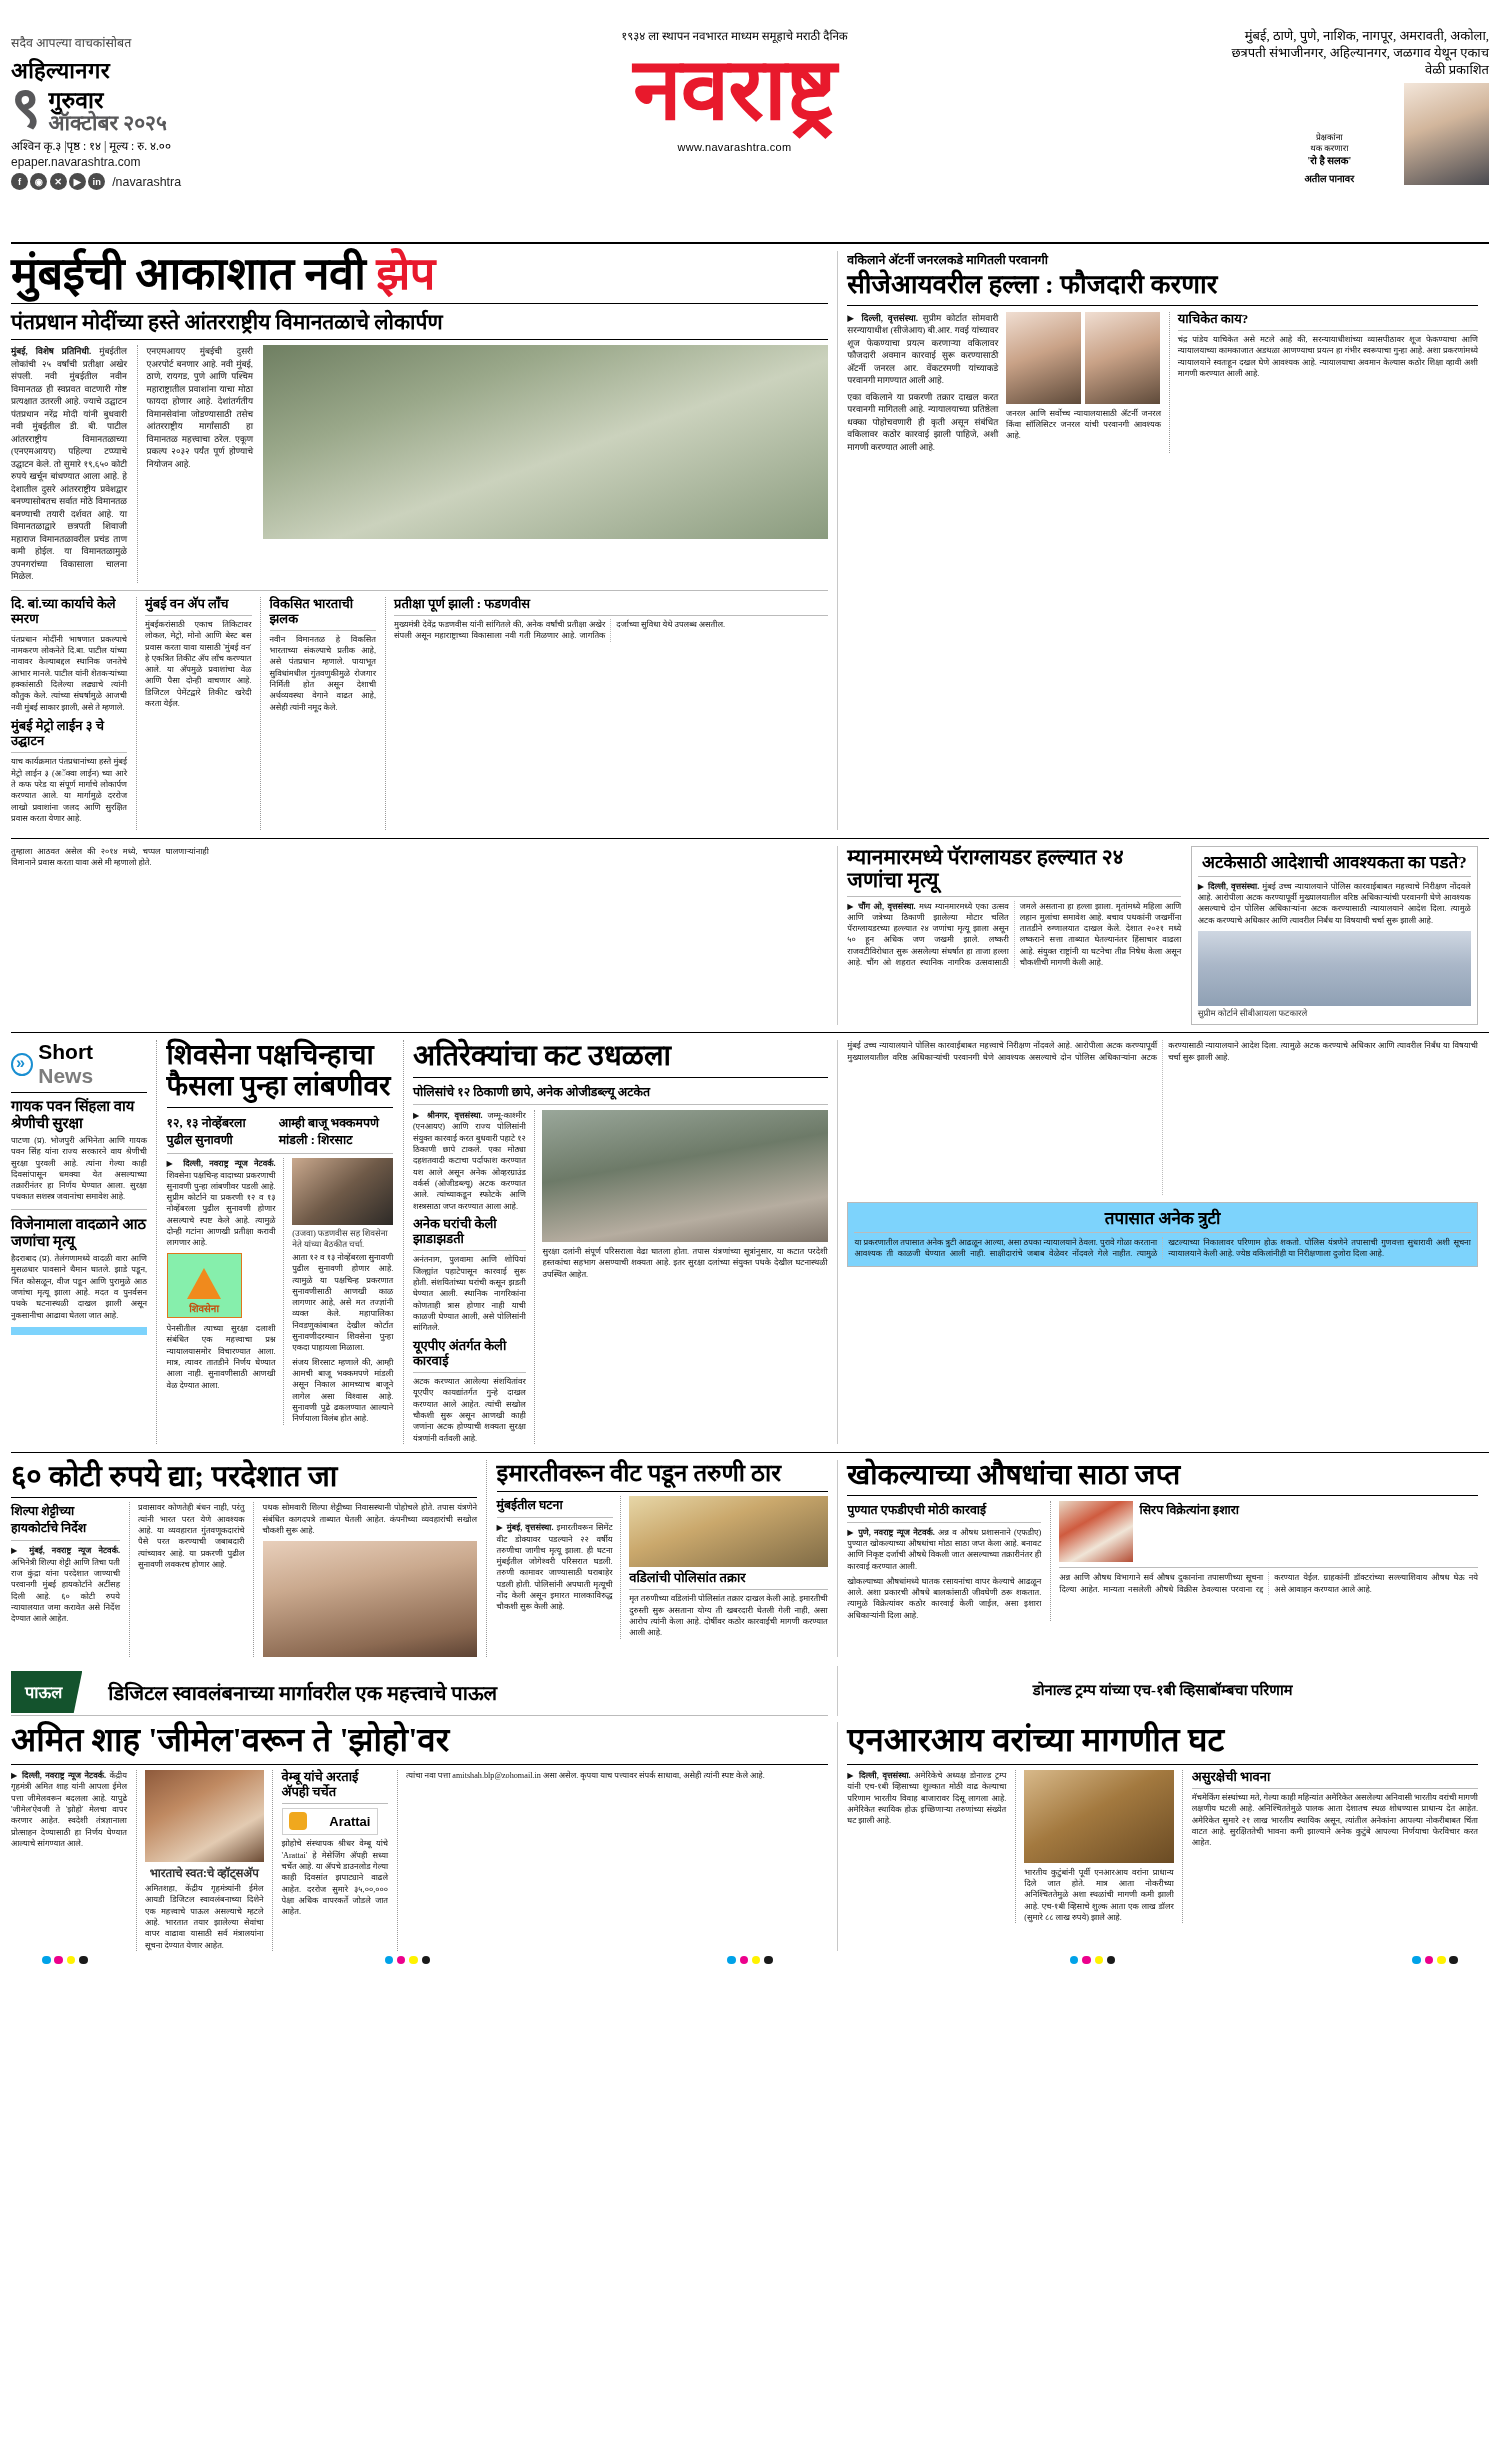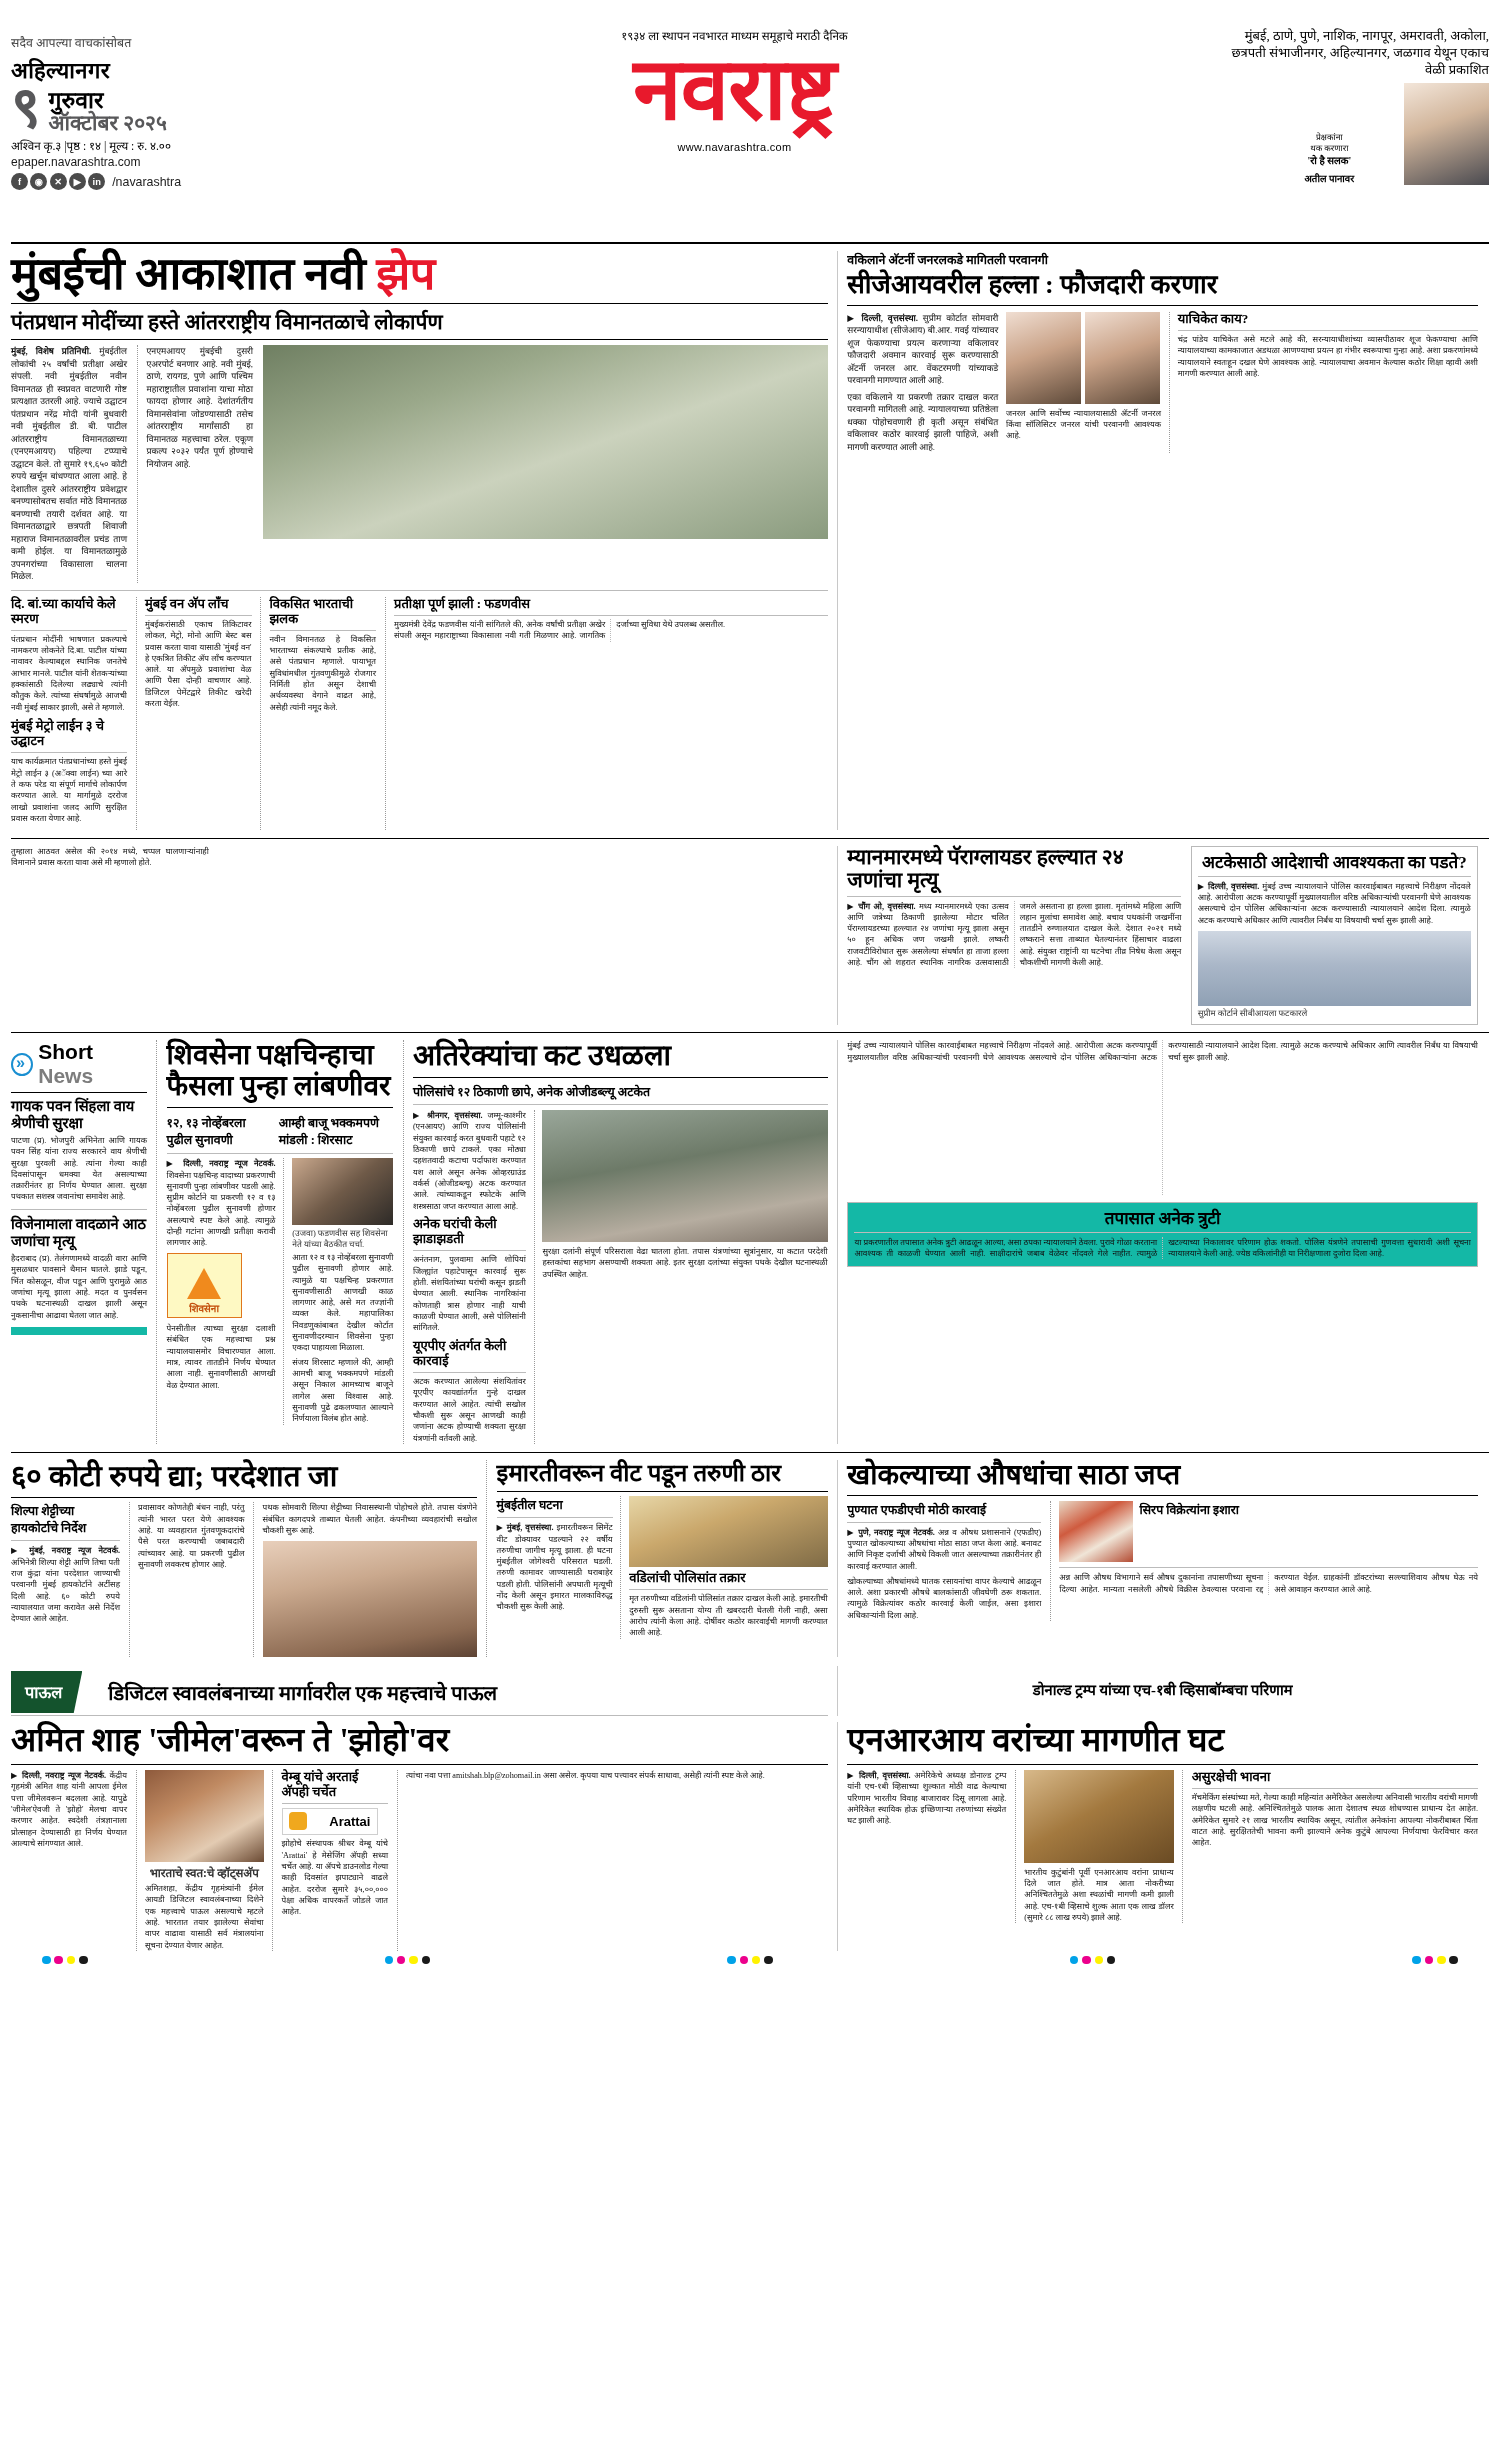--- a/index.html
+++ b/index.html
@@ -76,21 +76,21 @@
   h1.lead { font-family:"Liberation Serif", serif; font-weight:bold; font-size:45px; line-height:1.06; letter-spacing:-0.4px; }
   h1.lead .red { color:#e8192c; }
   .lead-sub { font-family:"Liberation Serif", serif; font-weight:bold; font-size:21px; margin-top:6.2px; line-height:1.15; }
 
   h2.hd { font-family:"Liberation Serif", serif; font-weight:bold; font-size:26px; line-height:1.1; }
   h2.hd.sm { font-size:21px; }
   h3.hd { font-family:"Liberation Serif", serif; font-weight:bold; font-size:17px; line-height:1.13; }
   h4.hd { font-family:"Liberation Serif", serif; font-weight:bold; font-size:13px; line-height:1.15; }
 
   .boxed { border:0.8px solid #b9b9b9; padding:6.2px; }
-  .shaded { background:#14b8a6; }
+  .shaded { background:#7dd3fc; }
 
   .cols2 { column-count:2; column-gap:11px; column-rule:0.8px dotted #bbb; }
   .cols4 { column-count:4; column-gap:8.5px; column-rule:0.8px dotted #bbb; }
 
   .shortnews-hd { display:flex; align-items:center; gap:5.4px; }
   .sn-icon { width:23px; height:23px; border-radius:50%; border:2.3px solid #1a8fd1; position:relative; }
   .sn-icon:after { content:"»"; position:absolute; left:3.1px; top:-2.3px; color:#1a8fd1; font-size:16.3px; font-weight:bold; }
   .sn-title { font-family:"Liberation Sans", sans-serif; font-weight:bold; font-size:21px; }
   .sn-title .g { color:#7d7d7d; }
 
@@ -100,21 +100,21 @@
               clip-path:polygon(0 0, 100% 0, 88% 100%, 0 100%); }
   .tag-text { flex:1; display:flex; align-items:center; padding-left:26px;
               font-family:"Liberation Serif", serif; font-weight:bold; font-size:20px; }
 
   .kicker { font-family:"Liberation Serif", serif; font-weight:bold; font-size:12.4px; }
   .capt { font-family:"Liberation Serif", serif; font-size:8.5px; color:#333; padding-top:1.6px; }
   .arattai { display:flex; align-items:center; gap:22px; border:0.8px solid #cfcfcf; padding:3.1px 6.2px; width:max-content; }
   .ar-ic { width:18.6px; height:18.6px; background:#f0a81e; border-radius:3.9px; }
   .ar-tx { font-family:"Liberation Sans", sans-serif; font-weight:bold; font-size:13px; }
 
-  .shivsena-logo { width:75px; height:65px; border:1.6px solid #e0761c; background:#fef9c3;
+  .shivsena-logo { width:75px; height:65px; border:1.6px solid #e0761c; background:#86efac;
                    display:flex; flex-direction:column; align-items:center; justify-content:flex-end;
                    font-family:"Liberation Serif", serif; font-weight:bold; font-size:10px; color:#c4500d; padding-bottom:2.3px; }
   .shivsena-logo .flame { width:0;height:0;border-left:17px solid transparent;border-right:17px solid transparent;
                           border-bottom:31px solid #f08a1d; margin-bottom:2.3px;}
 
   
   .dotbar { display:flex; justify-content:space-between; padding:4.7px 31px 0 31px; }
   .dotgrp { display:flex; gap:3.9px; }
   .dot { width:8.5px; height:8.5px; border-radius:50%; }
 </style>

